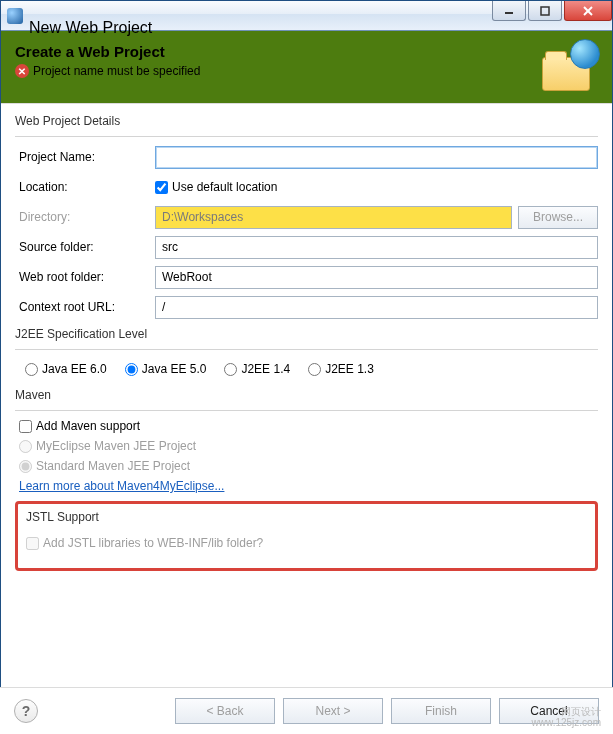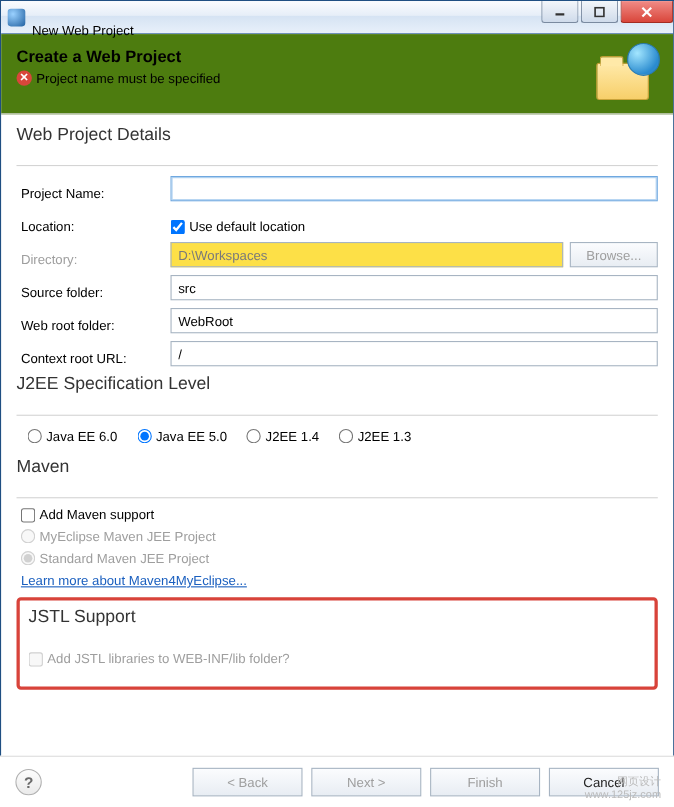--- a/index.html
+++ b/index.html
@@ -25,21 +25,21 @@
   }
   .titlebar .app-icon {
     width: 16px; height: 16px;
     margin-right: 6px;
     background: radial-gradient(circle at 30% 30%, #9ad1ff, #1f5fa0);
     border-radius: 3px;
   }
   .titlebar .title {
     flex: 1;
     color: #000;
-    font-size: 12px;
+    font-size: 16px;
     margin-top: 24px;
   }
   .win-controls { display:flex; height:100%; align-items:flex-start; }
   .win-btn {
     width: 34px; height: 20px;
     margin-left: 2px;
     border: 1px solid #7a8aa0;
     border-top: none;
     background: linear-gradient(to bottom, #f3f6fa, #cfdbeb);
     display:flex; align-items:center; justify-content:center;
@@ -95,34 +95,34 @@
     background:radial-gradient(circle at 30% 30%, #a3e6ff, #2a8bcf 70%);
     border:1px solid #2a7ab0;
   }
 
   
   .content {
     padding: 10px 14px 10px 14px;
   }
   .group { margin-bottom: 8px; }
   .group-title {
-    color:#333; font-size:16px; padding-bottom:18px;
+    color:#333; font-size:12px; padding-bottom:8px;
     border-bottom:1px solid #d4d4d4;
     margin-bottom:8px;
   }
   .jstl-group {
     border: 3px solid #d8433a;
     border-radius: 4px;
     padding: 6px 8px 18px 8px;
     margin-top: 6px;
   }
   .jstl-group .group-title { border-bottom:none; margin-bottom:4px; }
 
   .form-row {
-    display:flex; align-items:flex-end;
+    display:flex; align-items:center;
     margin-bottom:6px;
     min-height:24px;
   }
   .form-row .lbl {
     width: 140px;
     padding-left: 4px;
   }
   .form-row .lbl.disabled { color:#9e9e9e; }
   .form-row .ctrl { flex:1; display:flex; align-items:center; gap:6px; }
   input[type=text] {
@@ -146,21 +146,21 @@
     background:linear-gradient(to bottom,#fbfcfe,#e8edf3);
     font-family:inherit; font-size:12px;
     color:#222;
   }
   .btn:disabled { color:#9e9e9e; }
   .chk { margin:0 4px 0 0; width:13px; height:13px; }
   .chk-label { display:flex; align-items:center; }
   .chk-label.disabled { color:#9e9e9e; }
   .chk-label .chk:disabled { }
   .radio-row { display:flex; gap:18px; padding:4px 10px; flex-wrap:wrap;}
-  .radio-item { display:flex; gap:4px;}
+  .radio-item { display:flex; align-items:center; gap:4px;}
   .radio-item.disabled { color:#9e9e9e; }
   input[type=radio]{ margin:0; width:13px; height:13px;}
   a.link { color:#1a5fbf; text-decoration:underline; }
 
   
   .footer {
     position:absolute; bottom:0; left:0; right:0;
     border-top:1px solid #dcdcdc;
     padding:10px 14px;
     display:flex; align-items:center;

